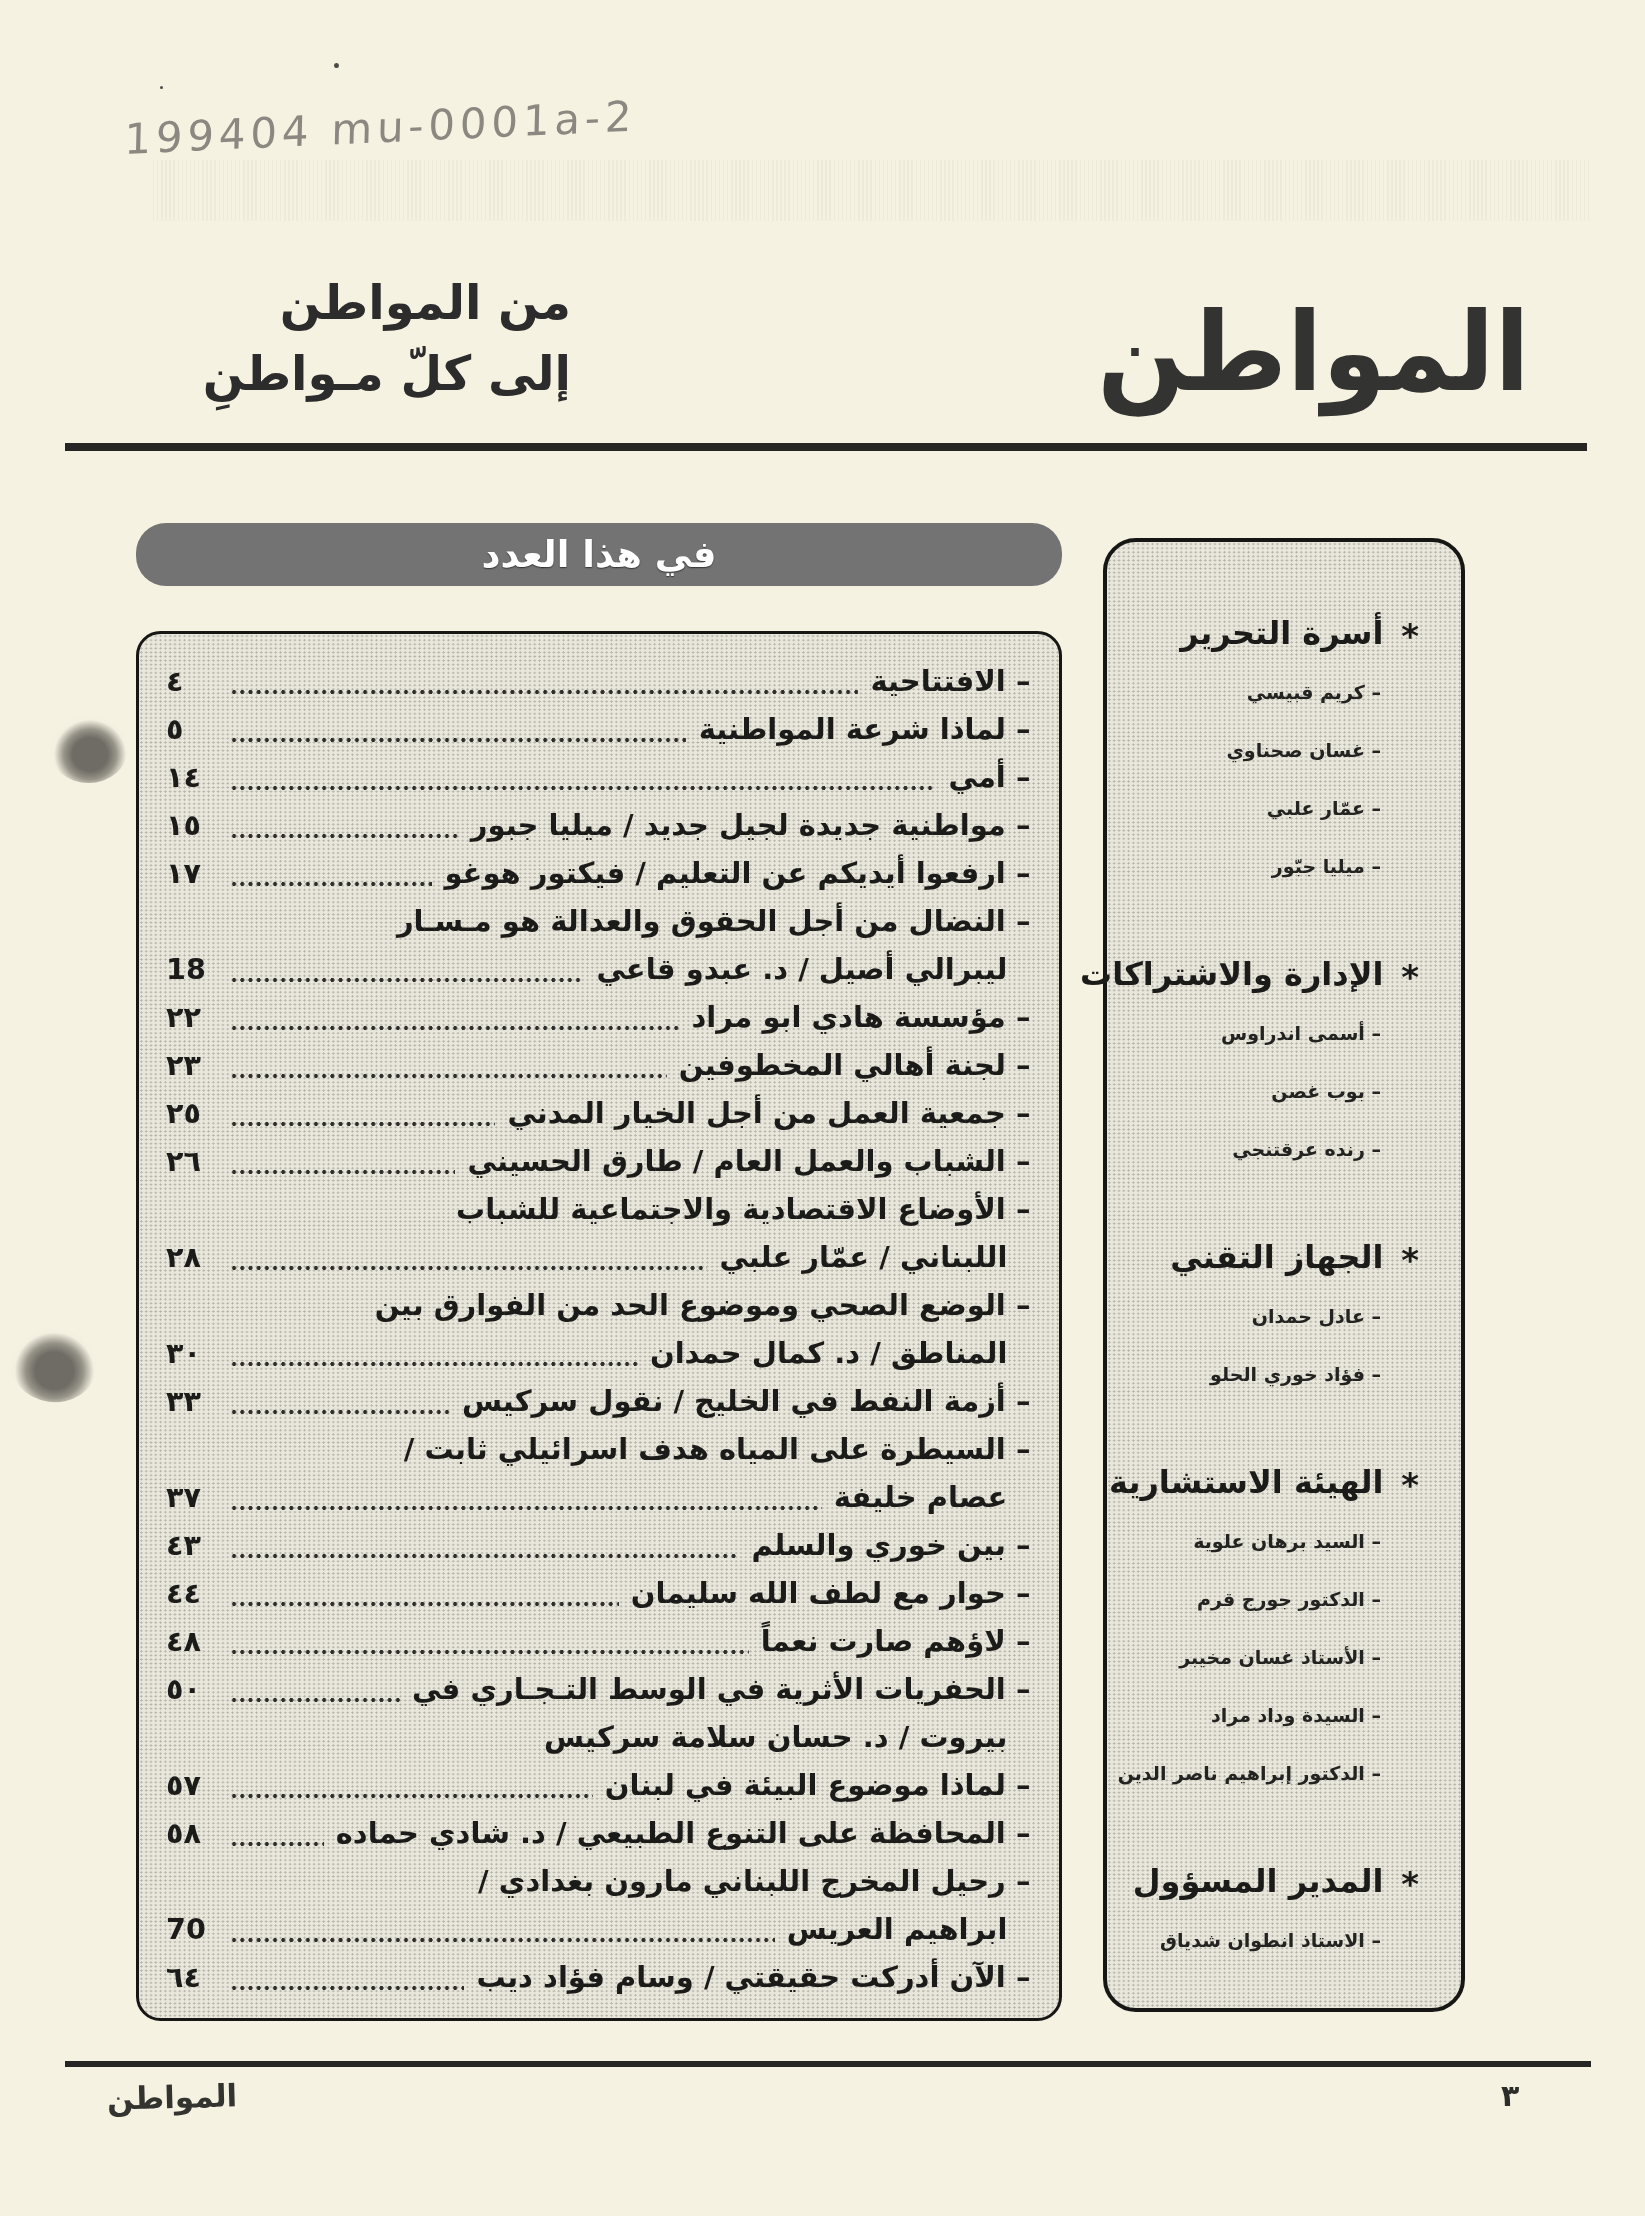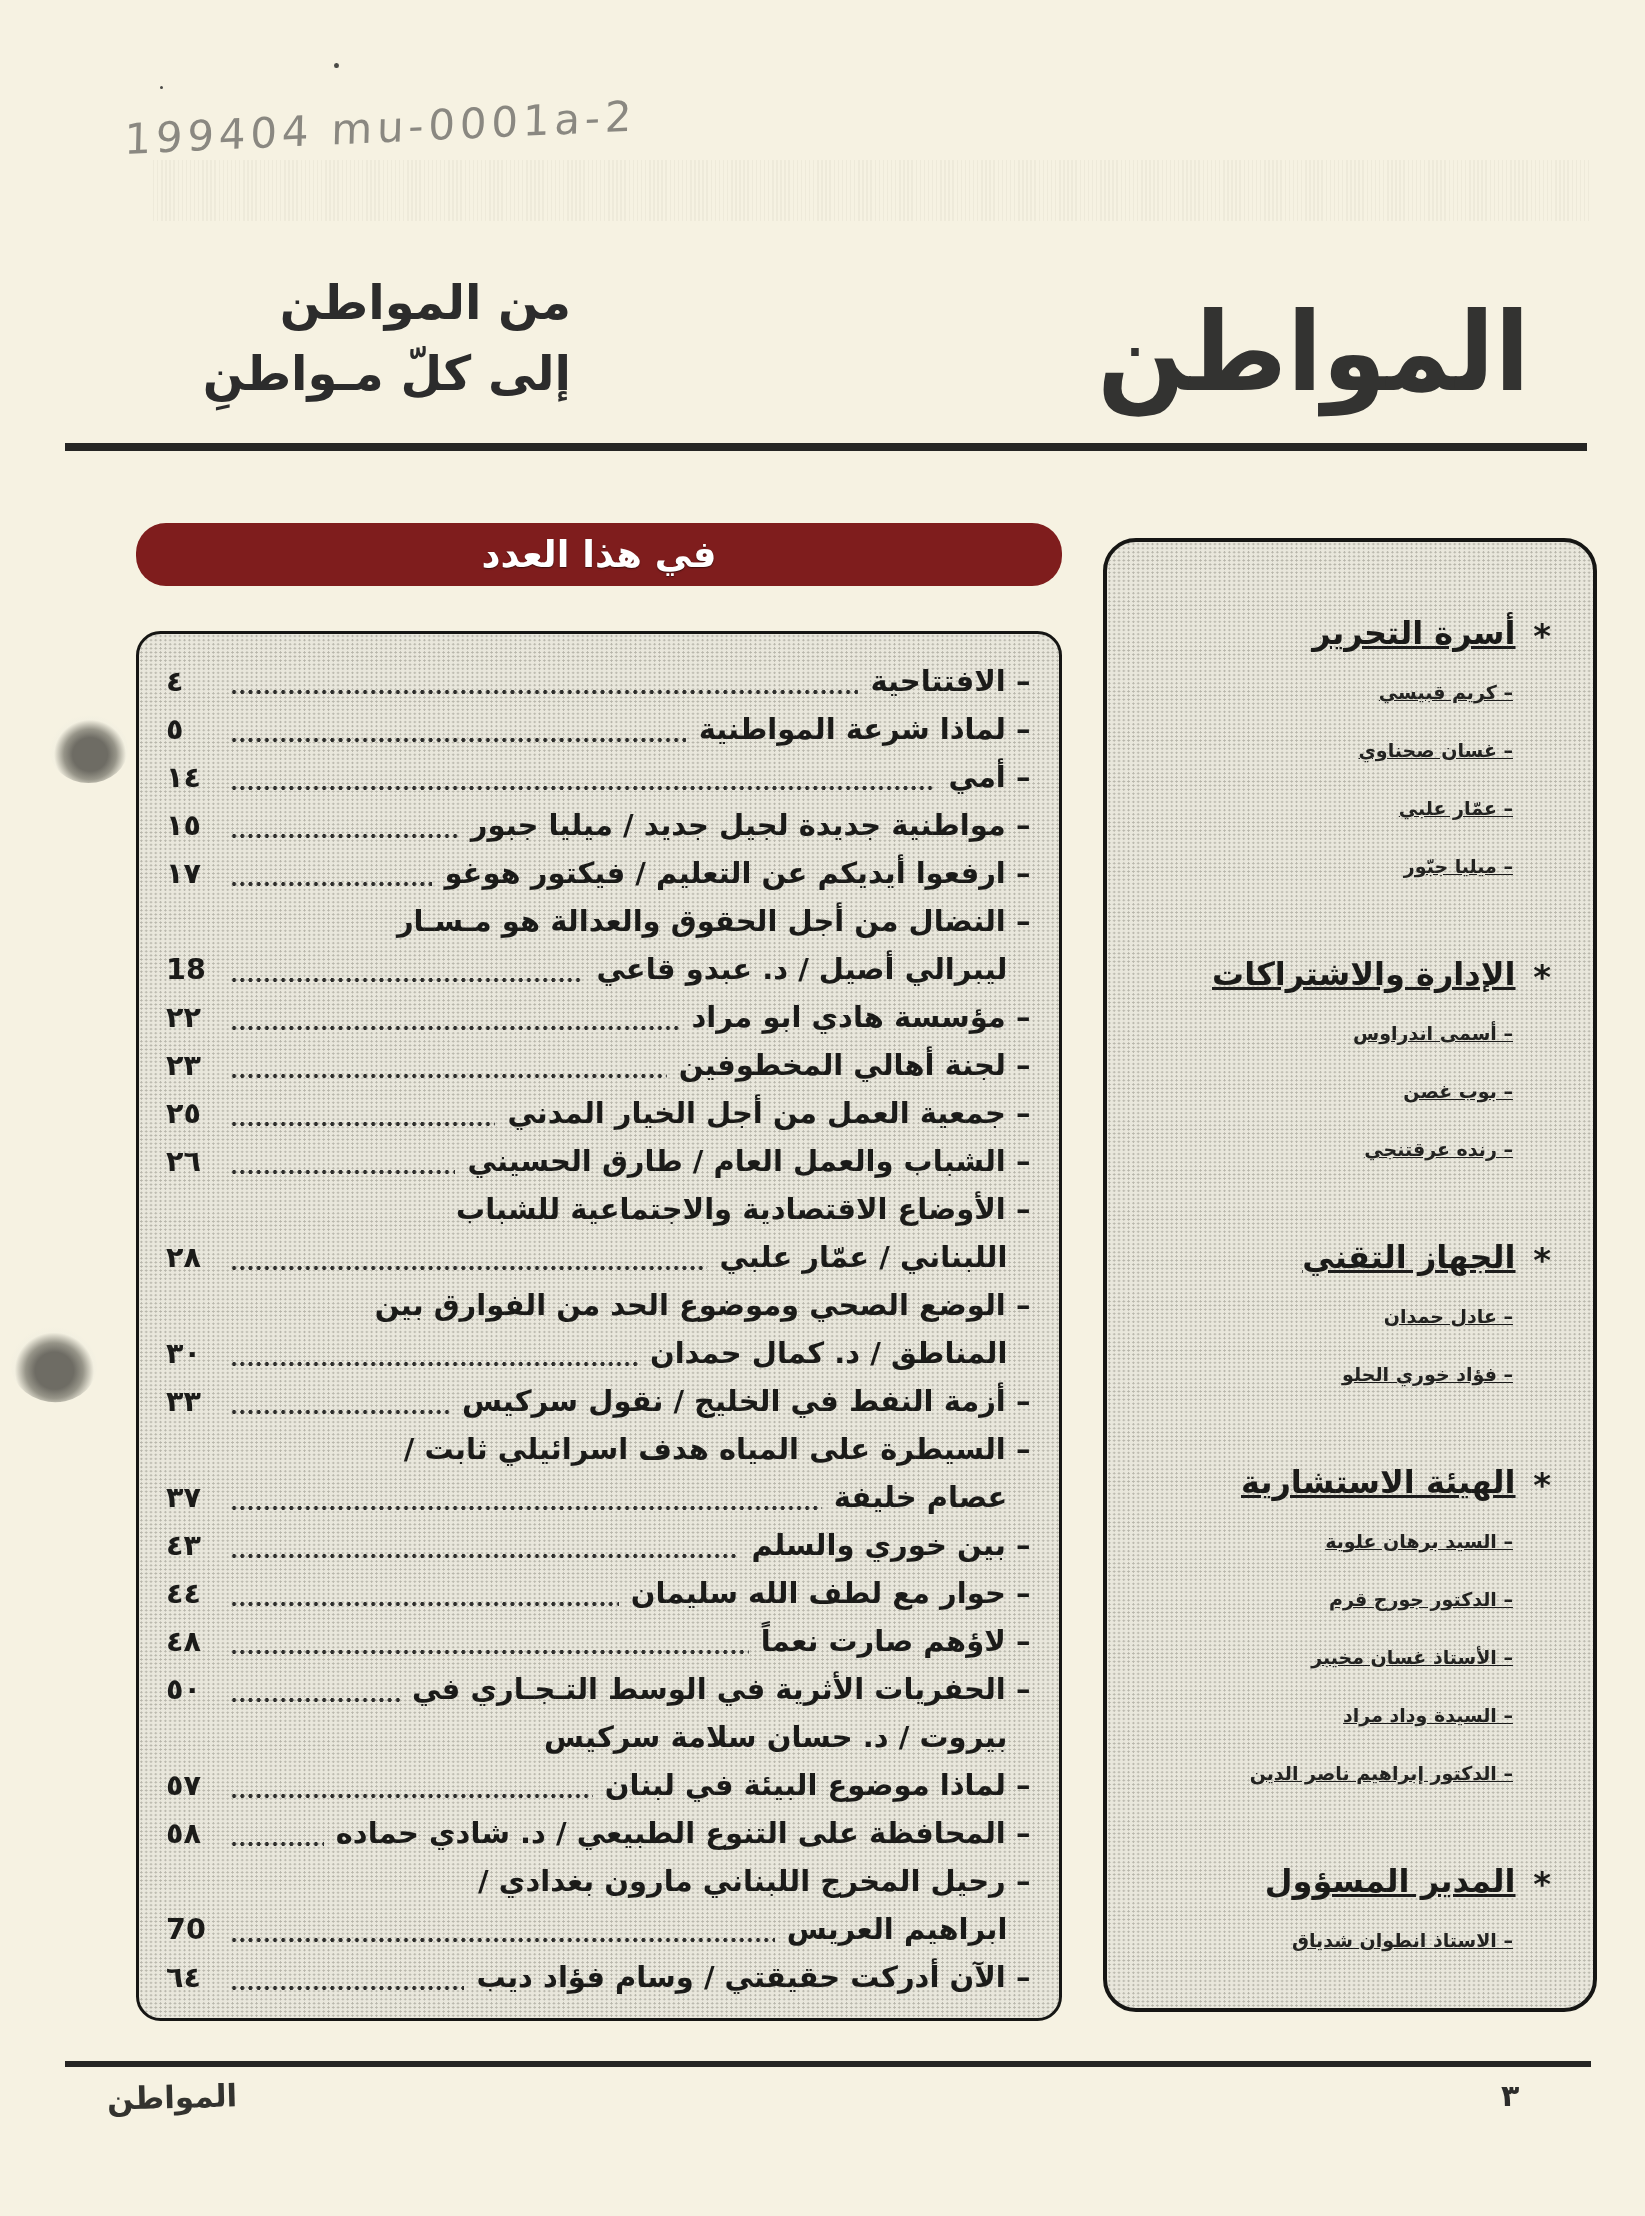--- a/index.html
+++ b/index.html
@@ -55,21 +55,21 @@
   
   .halftone{
     background-color:#e9e7dc;
     background-image:radial-gradient(rgba(88,86,76,.34) 1px, rgba(0,0,0,0) 1.3px);
     background-size:4.8px 4.1px;
   }
 
   
   .banner{
     position:absolute;left:136px;top:523px;width:926px;height:63px;
-    background:#7f1d1d;border-radius:30px;
+    background:#737373;border-radius:30px;
     display:flex;align-items:center;justify-content:center;
   }
   .banner-title{
     color:#ffffff;font-weight:bold;font-size:37px;direction:rtl;
     text-shadow:0 1.4px 1.4px rgba(0,0,0,.55);
   }
 
   
   .toc-box{
     position:absolute;left:136px;top:631px;width:926px;height:1390px;
@@ -90,25 +90,24 @@
     flex:1;height:6.1px;margin:0 12.2px;align-self:center;
     transform:translateY(11px);
     background-image:radial-gradient(circle,#2d2d2b 1.8px,rgba(0,0,0,0) 2.1px);
     background-size:8.2px 6.1px;background-repeat:repeat-x;background-position:left center;
     min-width:27px;
   }
   .toc-page{min-width:52px;text-align:left;font-size:28.6px;font-weight:bold;}
 
   
   .sidebar-box{
-    position:absolute;left:1103px;top:538px;width:494px;height:1474px;
+    position:absolute;left:1103px;top:538px;width:362px;height:1474px;
     border:4.1px solid #161614;border-radius:33px;
     box-sizing:border-box;
     padding:60px 42px 20.4px 17.7px;
-    text-decoration:underline;
   }
   .sb-sections{direction:rtl;text-align:right;}
   .sb-section{margin-bottom:48px;}
   .sb-heading{
     font-size:32px;font-weight:bold;line-height:60px;color:#1b1b19;
     white-space:nowrap;
   }
   .sb-star{display:inline-block;margin-left:17.7px;font-size:34px;transform:translateY(4.1px);}
   .sb-member{
     font-size:19px;font-weight:bold;line-height:58px;color:#232321;

